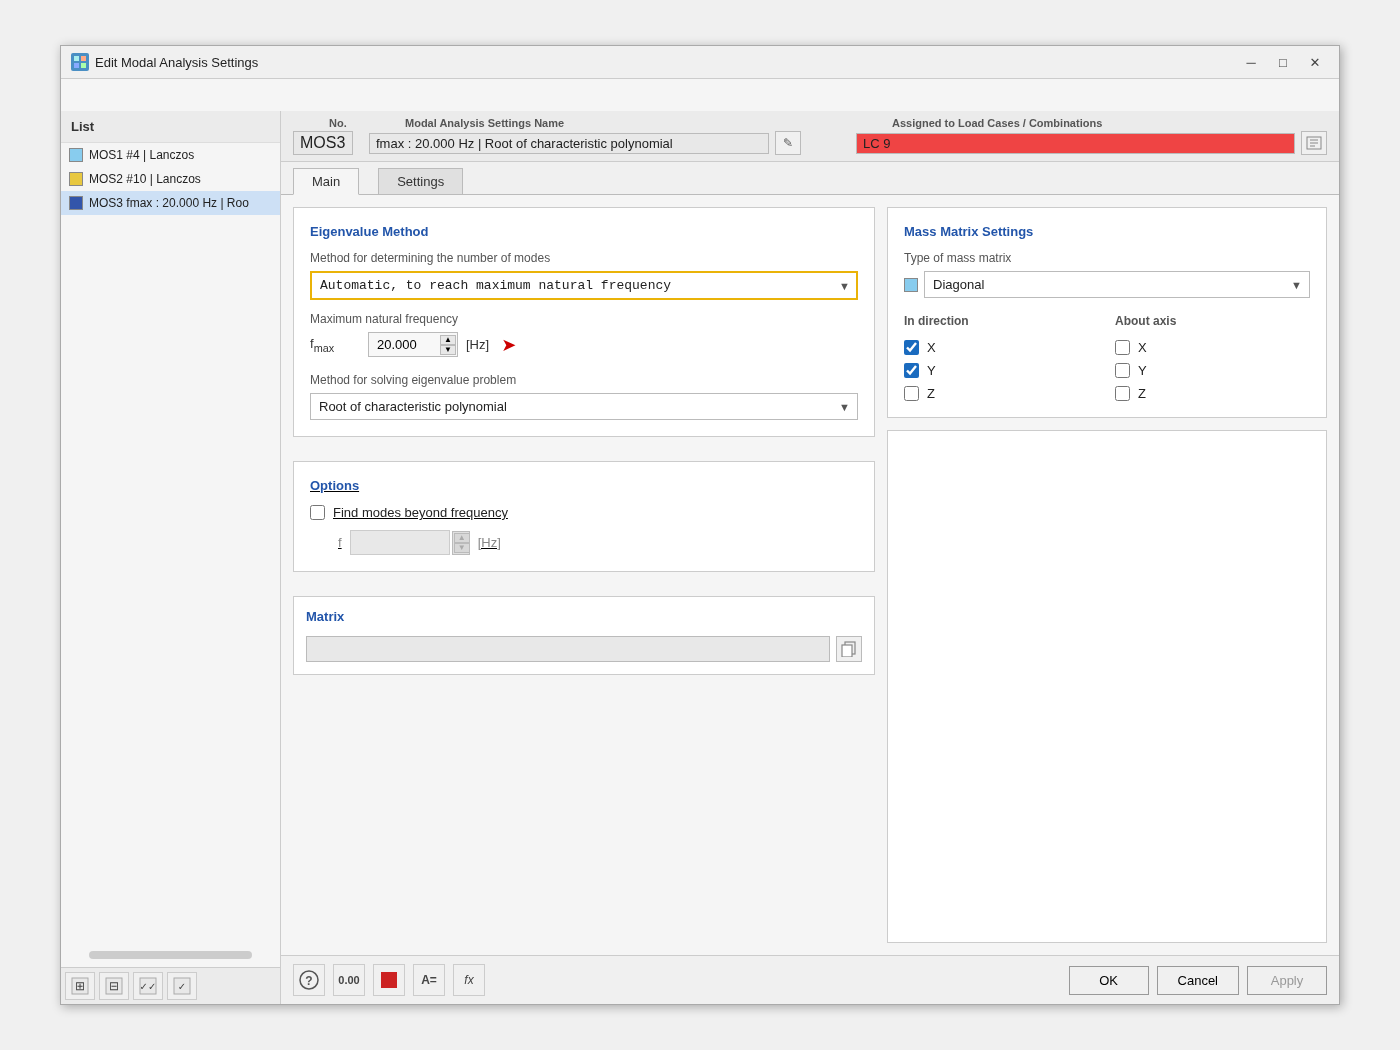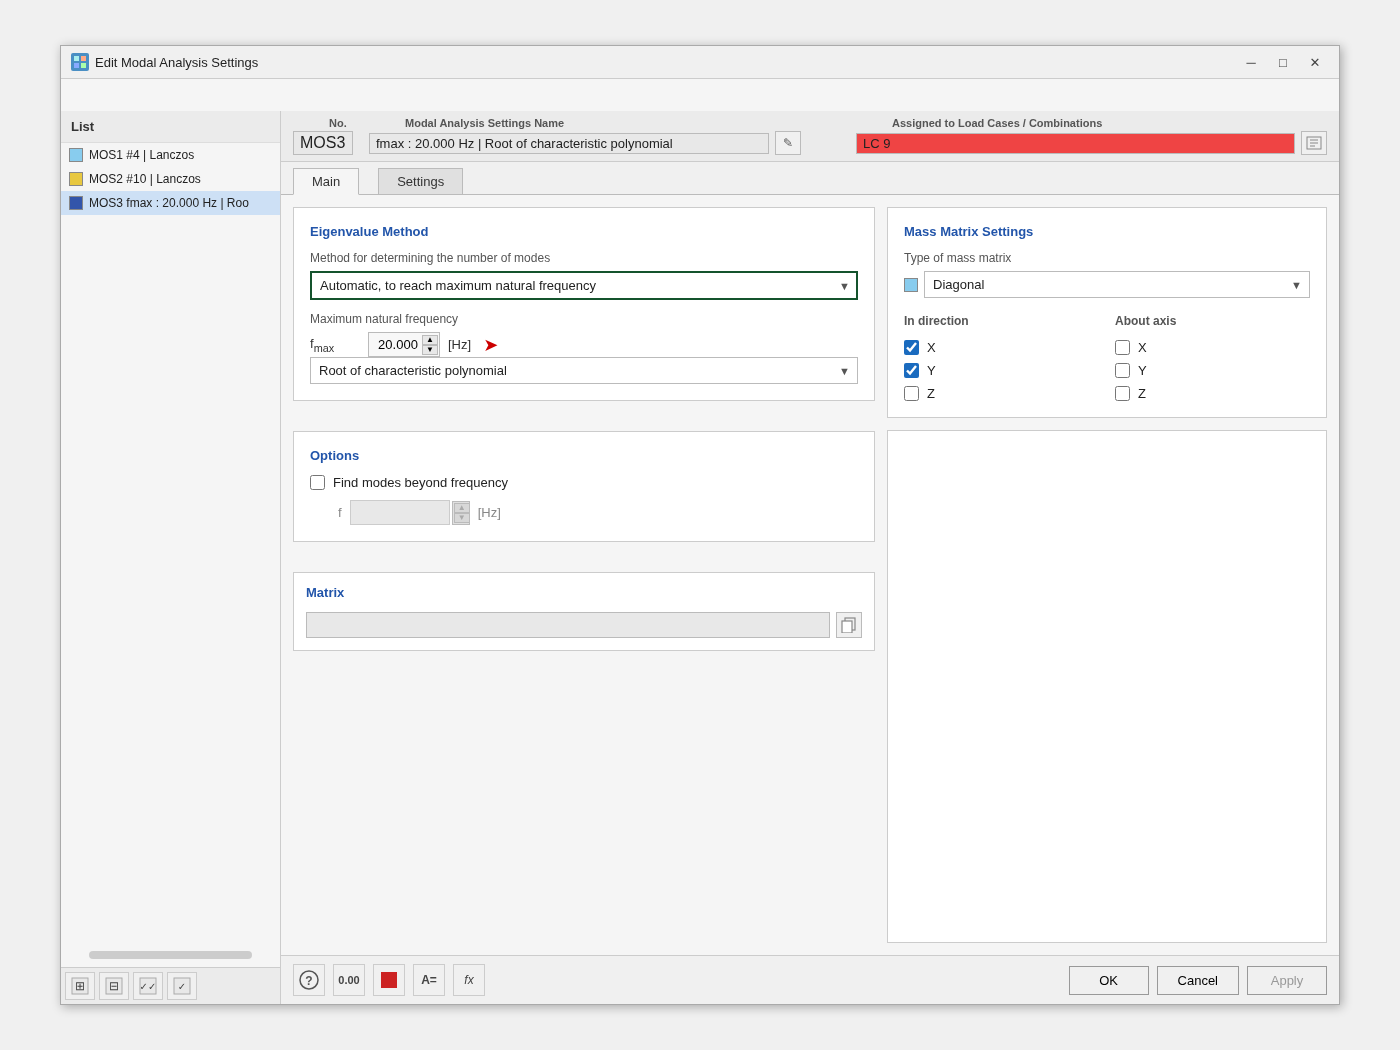--- a/index.html
+++ b/index.html
@@ -268,21 +268,21 @@
       display: flex;
       gap: 0;
       padding: 12px;
       overflow: auto;
     }
 
     .left-panel {
       flex: 1;
       display: flex;
       flex-direction: column;
-      gap: 30px;
+      gap: 24px;
       margin-right: 12px;
     }
 
     .right-panel {
       width: 440px;
       display: flex;
       flex-direction: column;
       gap: 12px;
     }
 
@@ -316,21 +316,22 @@
       padding: 5px 28px 5px 8px;
       border: 1px solid #bbb;
       background: white;
       font-size: 13px;
       color: #222;
       appearance: none;
       cursor: pointer;
     }
 
     .dropdown-red-border {
-      border: 2px solid #14532d;
+      border: 2px solid #eab308;
+      font-family: Liberation Mono, monospace;
     }
 
     .dropdown-arrow {
       position: absolute;
       right: 8px;
       top: 50%;
       transform: translateY(-50%);
       pointer-events: none;
       color: #555;
       font-size: 11px;
@@ -356,26 +357,26 @@
       min-width: 50px;
     }
 
     .number-input-wrapper {
       position: relative;
       display: flex;
       align-items: center;
     }
 
     .number-input {
-      width: 72px;
+      width: 90px;
       padding: 4px 20px 4px 8px;
       border: 1px solid #bbb;
       background: #f8f8f8;
       font-size: 13px;
-      text-align: center;
+      text-align: left;
     }
 
     .spinner-btns {
       position: absolute;
       right: 2px;
       display: flex;
       flex-direction: column;
     }
 
     .spinner-btn {
@@ -438,20 +439,21 @@
     .checkbox-label {
       font-size: 13px;
       color: #222;
     }
 
     
     .options-section {
       background: white;
       border: 1px solid #ccc;
       padding: 16px;
+      text-decoration: underline;
     }
 
     .find-modes-row {
       display: flex;
       align-items: center;
       gap: 8px;
       margin-bottom: 10px;
     }
 
     .f-input-row {
@@ -702,20 +704,21 @@
                 <input type="text" class="number-input" value="20.000" style="">
                 <div class="spinner-btns">
                   <button class="spinner-btn">▲</button>
                   <button class="spinner-btn">▼</button>
                 </div>
               </div>
               <span class="unit-label">[Hz]</span>
               <span class="arrow-indicator">➤</span>
             </div>
 
+            <div class="sub-label" style="margin-top:16px;">Method for solving eigenvalue problem</div>
             <div class="dropdown-wrapper">
               <select class="dropdown">
                 <option>Root of characteristic polynomial</option>
                 <option>Lanczos</option>
                 <option>Subspace</option>
               </select>
               <span class="dropdown-arrow">▼</span>
             </div>
           </div>
 

